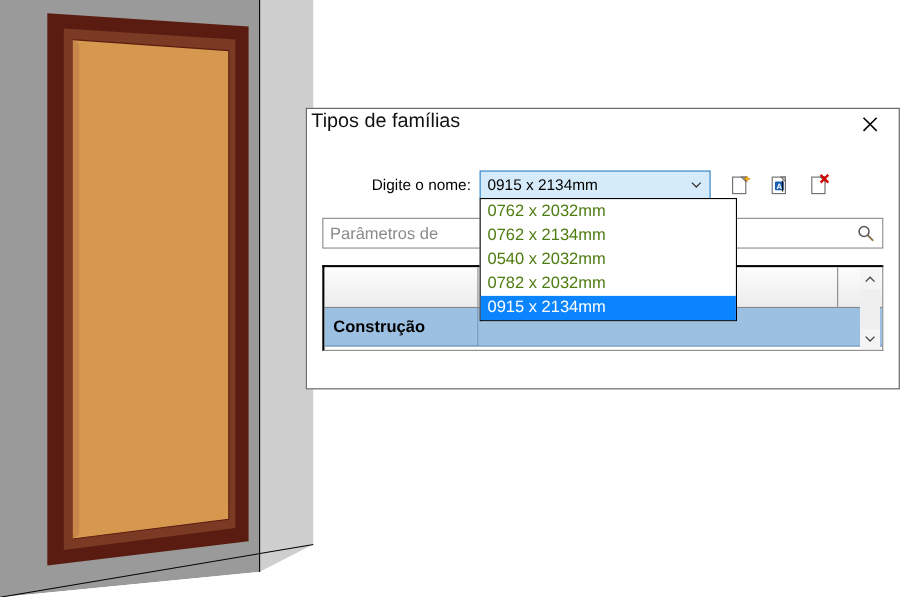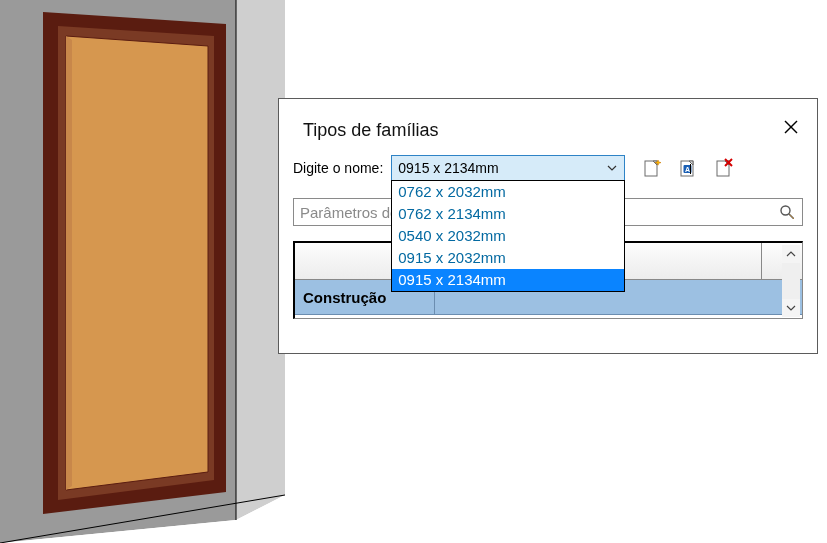--- a/index.html
+++ b/index.html
@@ -37,24 +37,24 @@
     left: 278px;
     top: 98px;
     width: 540px;
     height: 256px;
     background: #fff;
     border: 1px solid #5b5b5b;
     box-sizing: border-box;
   }
   .titlebar {
     display: flex;
-    align-items: flex-end;
+    align-items: flex-start;
     justify-content: space-between;
     height: 42px;
-    padding: 0 12px 0 24px;
+    padding: 0 12px 0 4px;
     font-size: 18px;
     color: #111;
   }
   .close-btn {
     width: 28px;
     height: 28px;
     display: flex;
     align-items: center;
     justify-content: center;
     background: transparent;
@@ -68,27 +68,28 @@
     position: relative;
     height: calc(100% - 42px);
     box-sizing: border-box;
   }
 
   .row-name {
     display: flex;
     align-items: center;
     gap: 8px;
     height: 30px;
+    justify-content: center;
   }
   .row-name .label {
     white-space: nowrap;
   }
   .combo {
     position: relative;
-    width: 234px;
+    width: 210px;
     height: 26px;
   }
   .combo-field {
     width: 100%;
     height: 100%;
     box-sizing: border-box;
     border: 1px solid #2e83c6;
     background: #d6ebf9;
     display: flex;
     align-items: center;
@@ -105,21 +106,21 @@
     background: #fff;
     border: 1px solid #000;
     box-sizing: border-box;
     z-index: 5;
   }
   .combo-item {
     height: 22px;
     line-height: 22px;
     padding: 0 6px;
     font-size: 15px;
-    color: #0369a1;
+    color: #4d7c0f;
     white-space: nowrap;
   }
   .combo-item.selected {
     background: #0a84ff;
     color: #fff;
   }
 
   .icon-strip {
     display: flex;
     align-items: center;
@@ -290,21 +291,21 @@
           <span class="chev">
             <svg width="10" height="6" viewBox="0 0 10 6">
                 <polyline points="1,1 5,5 9,1" fill="none" stroke="#333" stroke-width="1.2"></polyline>
               </svg>
           </span>
         </div>
         <div class="combo-list" id="combo-list">
             <div class="combo-item">0762 x 2032mm</div>
             <div class="combo-item">0762 x 2134mm</div>
             <div class="combo-item">0540 x 2032mm</div>
-            <div class="combo-item">0915 x 2032mm</div>
+            <div class="combo-item">0782 x 2032mm</div>
             <div class="combo-item selected">0915 x 2134mm</div>
           </div>
       </div>
 
       <div class="icon-strip">
         <button class="tbtn">
           <svg width="22" height="22" viewBox="0 0 22 22">
             <rect x="4" y="4" width="12" height="15" fill="#fff" stroke="#6b6b6b" stroke-width="1"></rect>
             <polygon points="12,4 16,4 16,8" fill="#dcdcdc" stroke="#6b6b6b" stroke-width="1"></polygon>
             <g transform="translate(14,3)">

